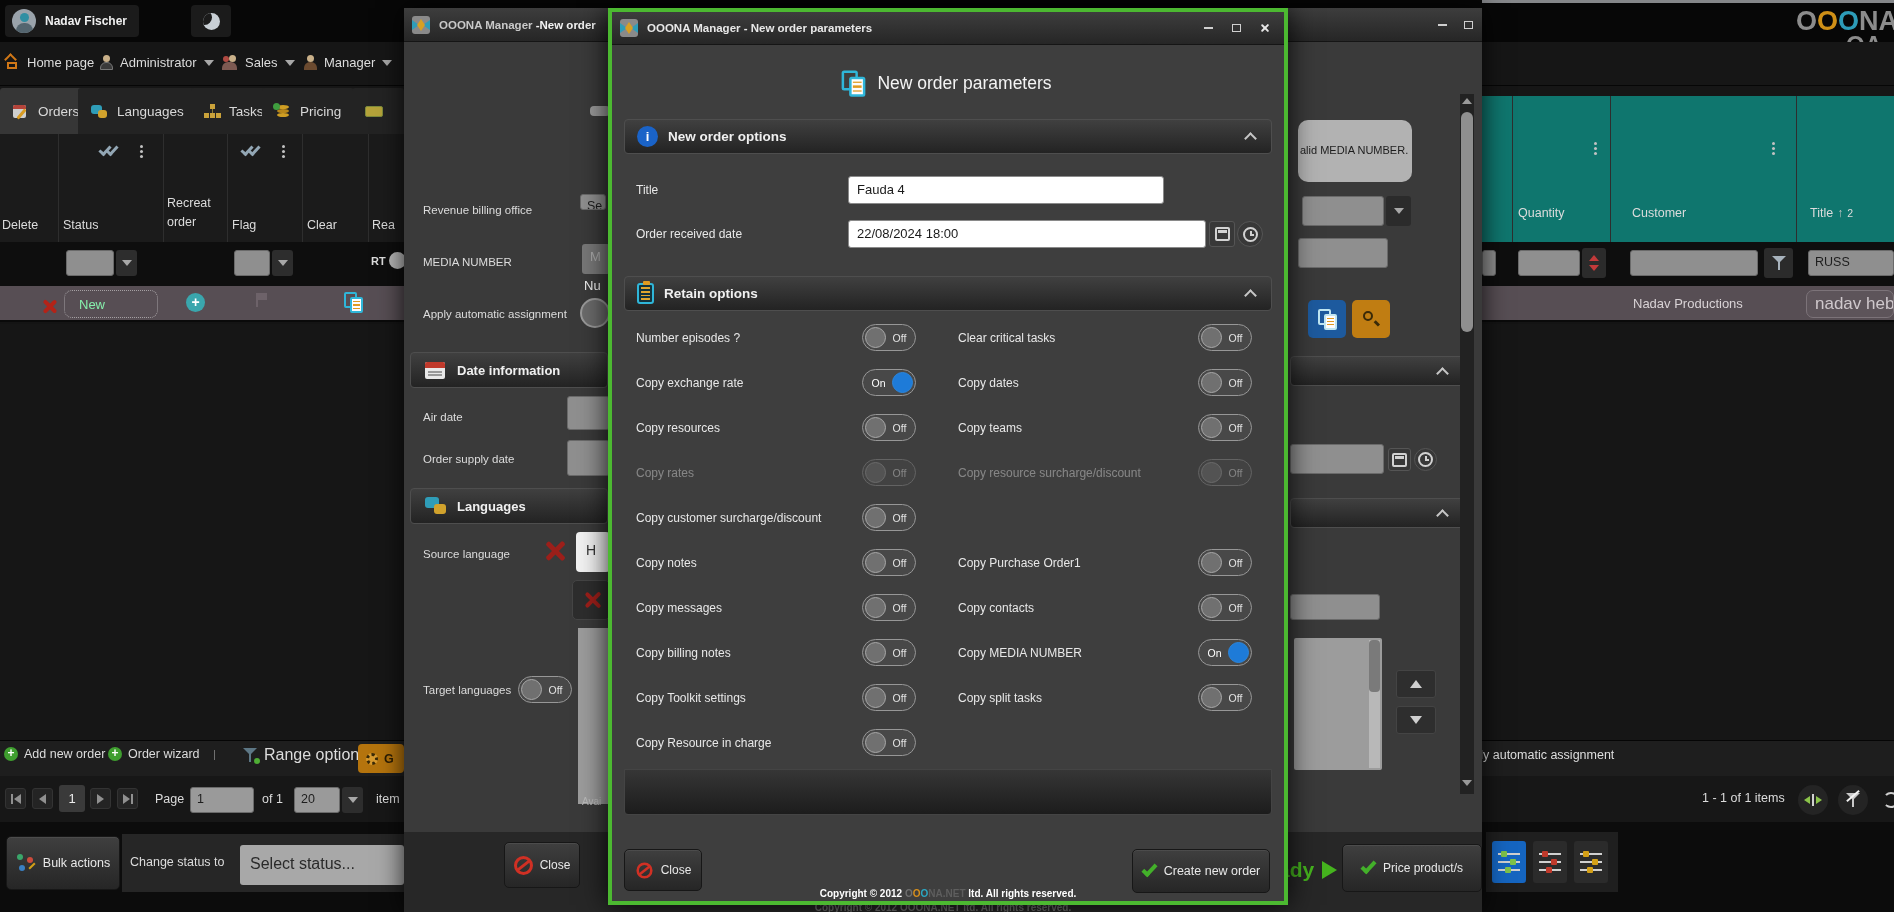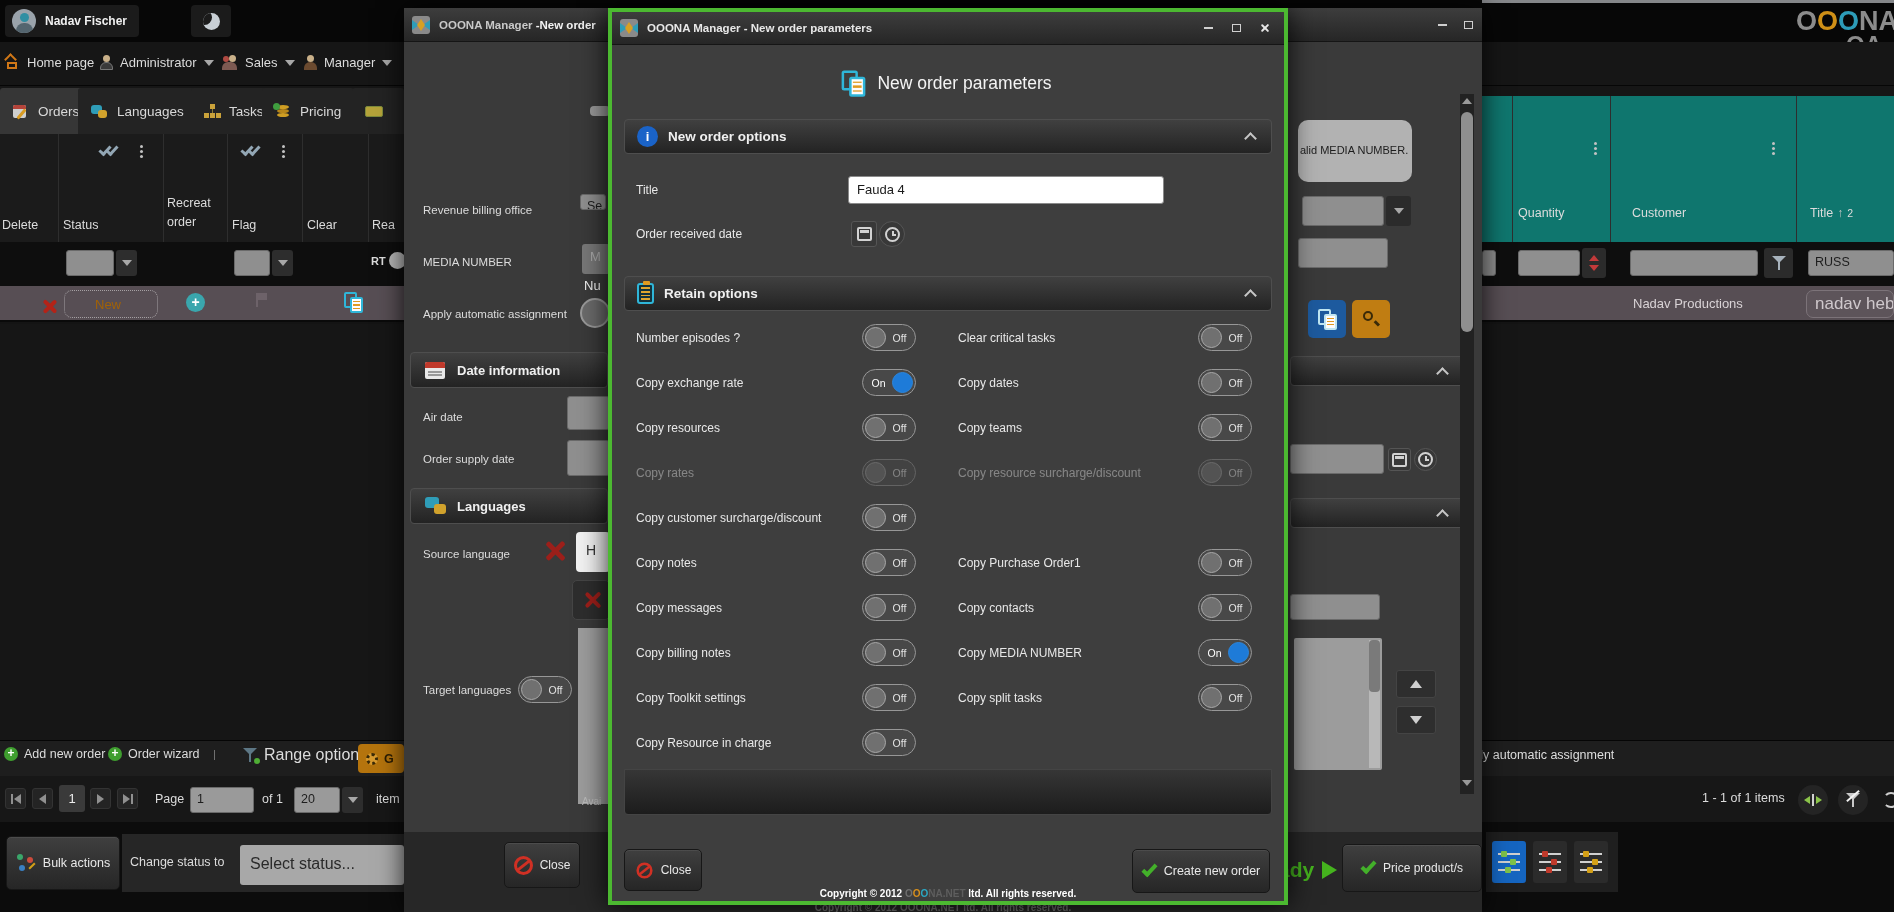--- a/index.html
+++ b/index.html
@@ -222,21 +222,21 @@
     <span class="funnel">
         <i class="ft"></i>
         <i class="fs"></i>
       </span>
   </div>
   <div class="abs ginput" style="left:1808px;top:250px;width:86px;height:26px">RUSS</div>
 
   
   <div class="abs" style="left:0;top:286px;width:1894px;height:36px;background:#574e54;border-bottom:2px solid #0a0a0a"></div>
   <span class="xmark abs" style="left:40px;top:294px;width:17px;height:17px;color:#b32318"></span>
-  <div class="abs" style="left:64px;top:290px;width:94px;height:28px;border:1px dotted #a5a0a3;border-radius:8px;color:#a16207;font-size:13px;display:flex;align-items:center;padding-left:30px">New</div>
+  <div class="abs" style="left:64px;top:290px;width:94px;height:28px;border:1px dotted #a5a0a3;border-radius:8px;color:#86efac;font-size:13px;display:flex;align-items:center;padding-left:14px">New</div>
   <div class="abs" style="left:186px;top:293px;width:19px;height:19px;border-radius:50%;background:#3aa6ad;color:#fff;font-size:14px;line-height:18px;text-align:center;font-weight:bold">+</div>
   <div class="abs" style="left:256px;top:293px;width:10px;height:14px;border-left:2px solid #6d6269">
     <i style="display:block;width:9px;height:7px;background:#6d6269"></i>
   </div>
   <span class="pages abs" style="left:323px;top:292px"><span class="pgb"></span><span class="pgf">
         <i></i>
         <i></i>
         <i></i>
       </span></span>
   <div class="lbl abs" style="left:1633px;top:296px;font-size:13px;color:#d9d3d6">Nadav Productions</div>
@@ -523,20 +523,21 @@
         <span class="chev"></span>
       </div>
 
       <div style="padding:14px 0 6px 12px">
         <div style="display:flex;align-items:center;height:44px">
           <span class="tglabel" style="width:212px">Title</span>
           <span style="display:block;width:316px;height:28px;background:#fff;border:1px solid #8a8a8a;border-radius:3px;color:#1a1a1a;font-size:13px;line-height:26px;padding-left:8px">Fauda 4</span>
         </div>
         <div style="display:flex;align-items:center;height:44px">
           <span class="tglabel" style="width:212px">Order received date</span>
+          <span style="display:block;width:358px;height:28px;background:#fff;border:1px solid #8a8a8a;border-radius:3px;color:#1a1a1a;font-size:13px;line-height:26px;padding-left:8px">22/08/2024 18:00</span>
           <span style="width:26px;height:26px;margin-left:3px;background:#383838;border:1px solid #555;border-radius:3px;display:flex;align-items:center;justify-content:center">
               <span class="calic"></span>
             </span>
           <span style="width:26px;height:26px;margin-left:2px;background:#383838;border:1px solid #555;border-radius:50%;display:flex;align-items:center;justify-content:center">
               <span class="clkic"></span>
             </span>
         </div>
       </div>
 
       <div class="bar" style="height:35px;margin-top:14px;padding-left:12px;font-size:13.5px">

